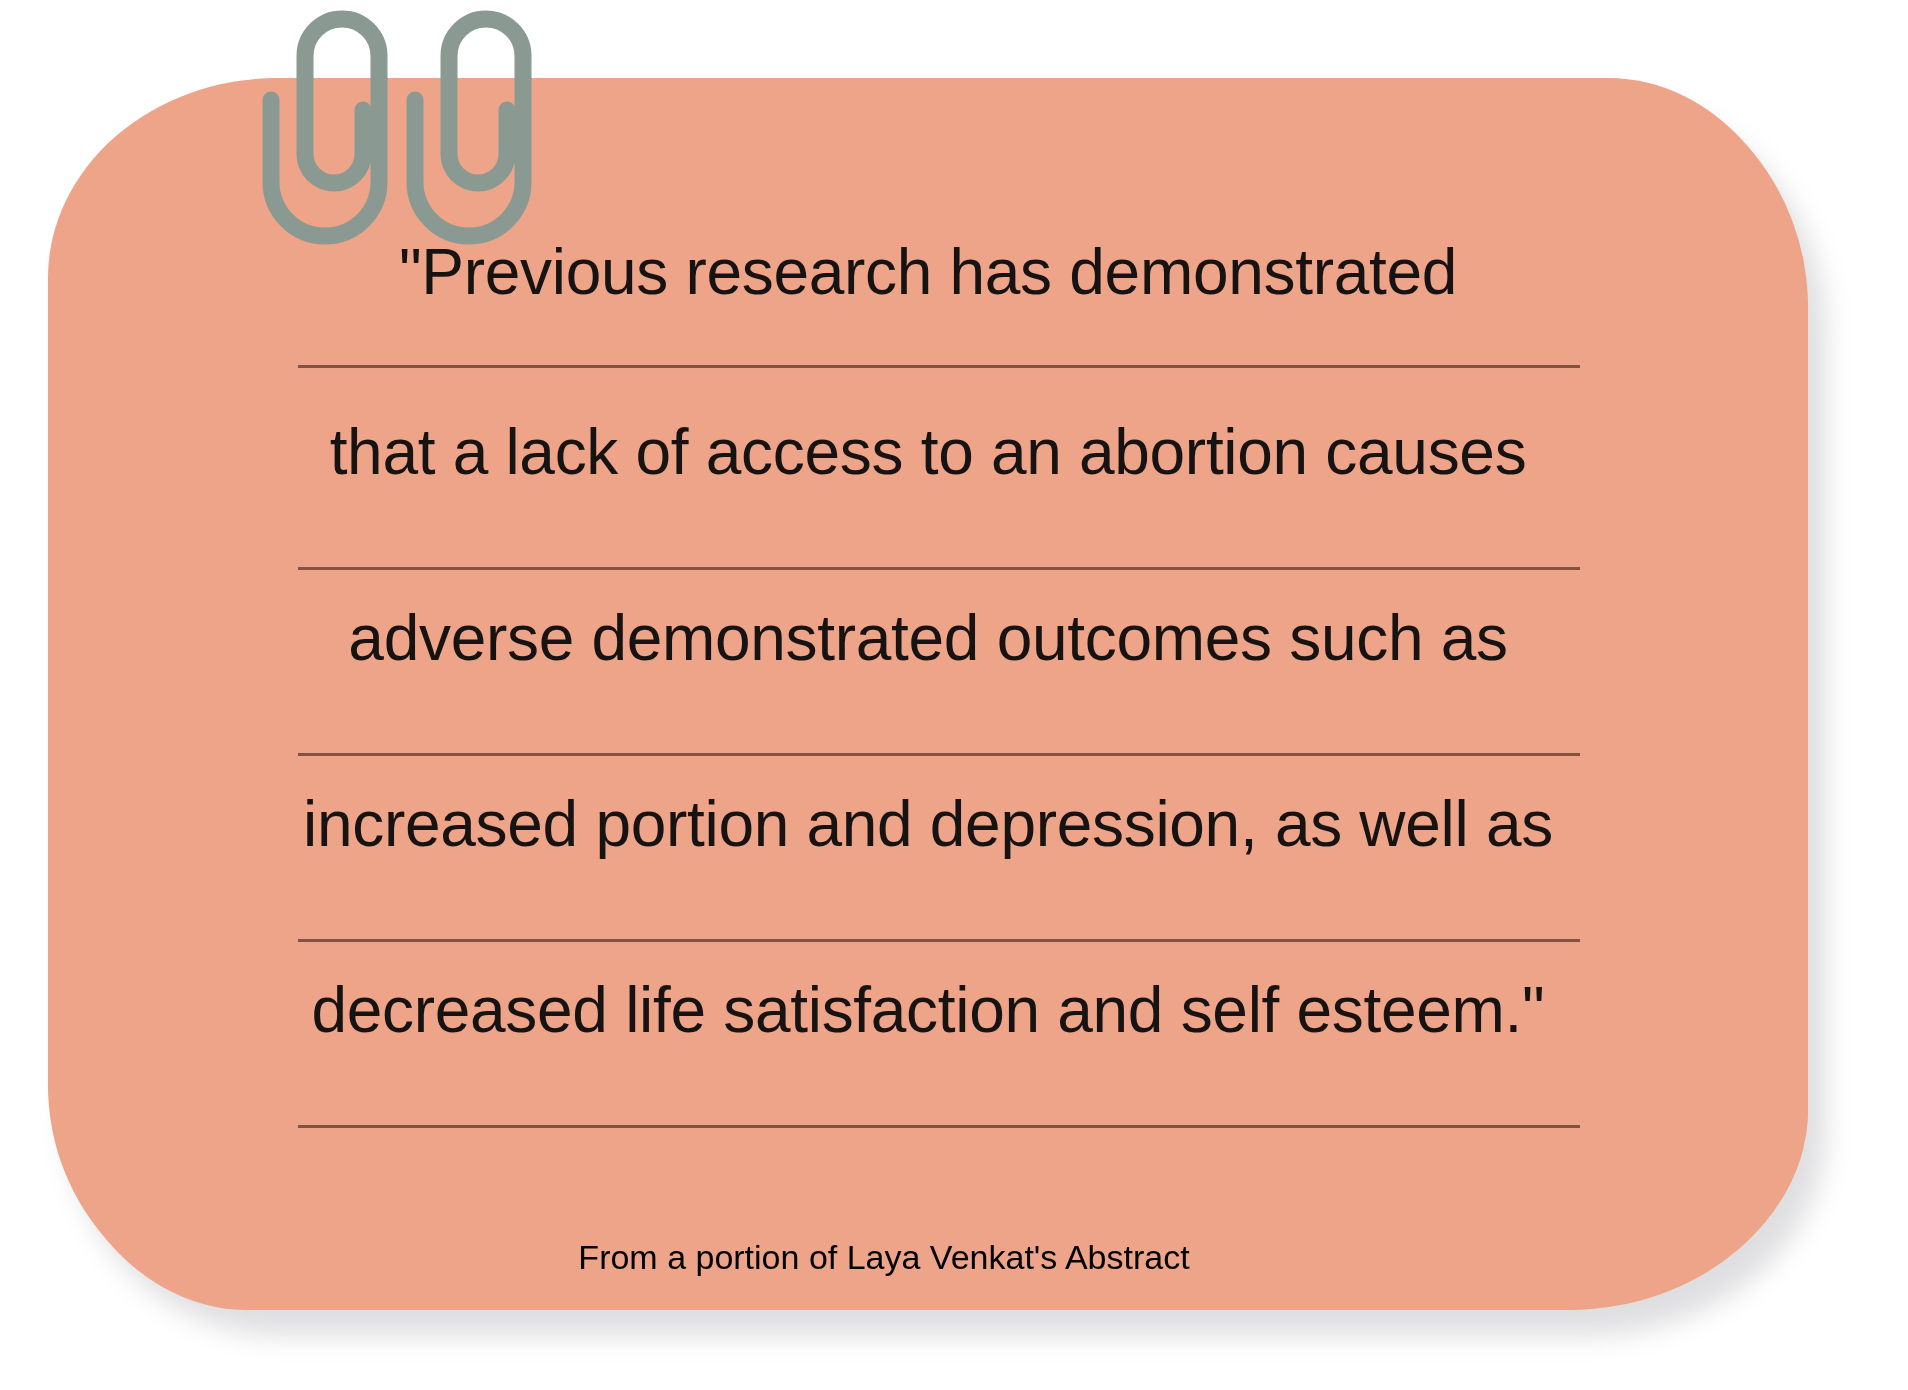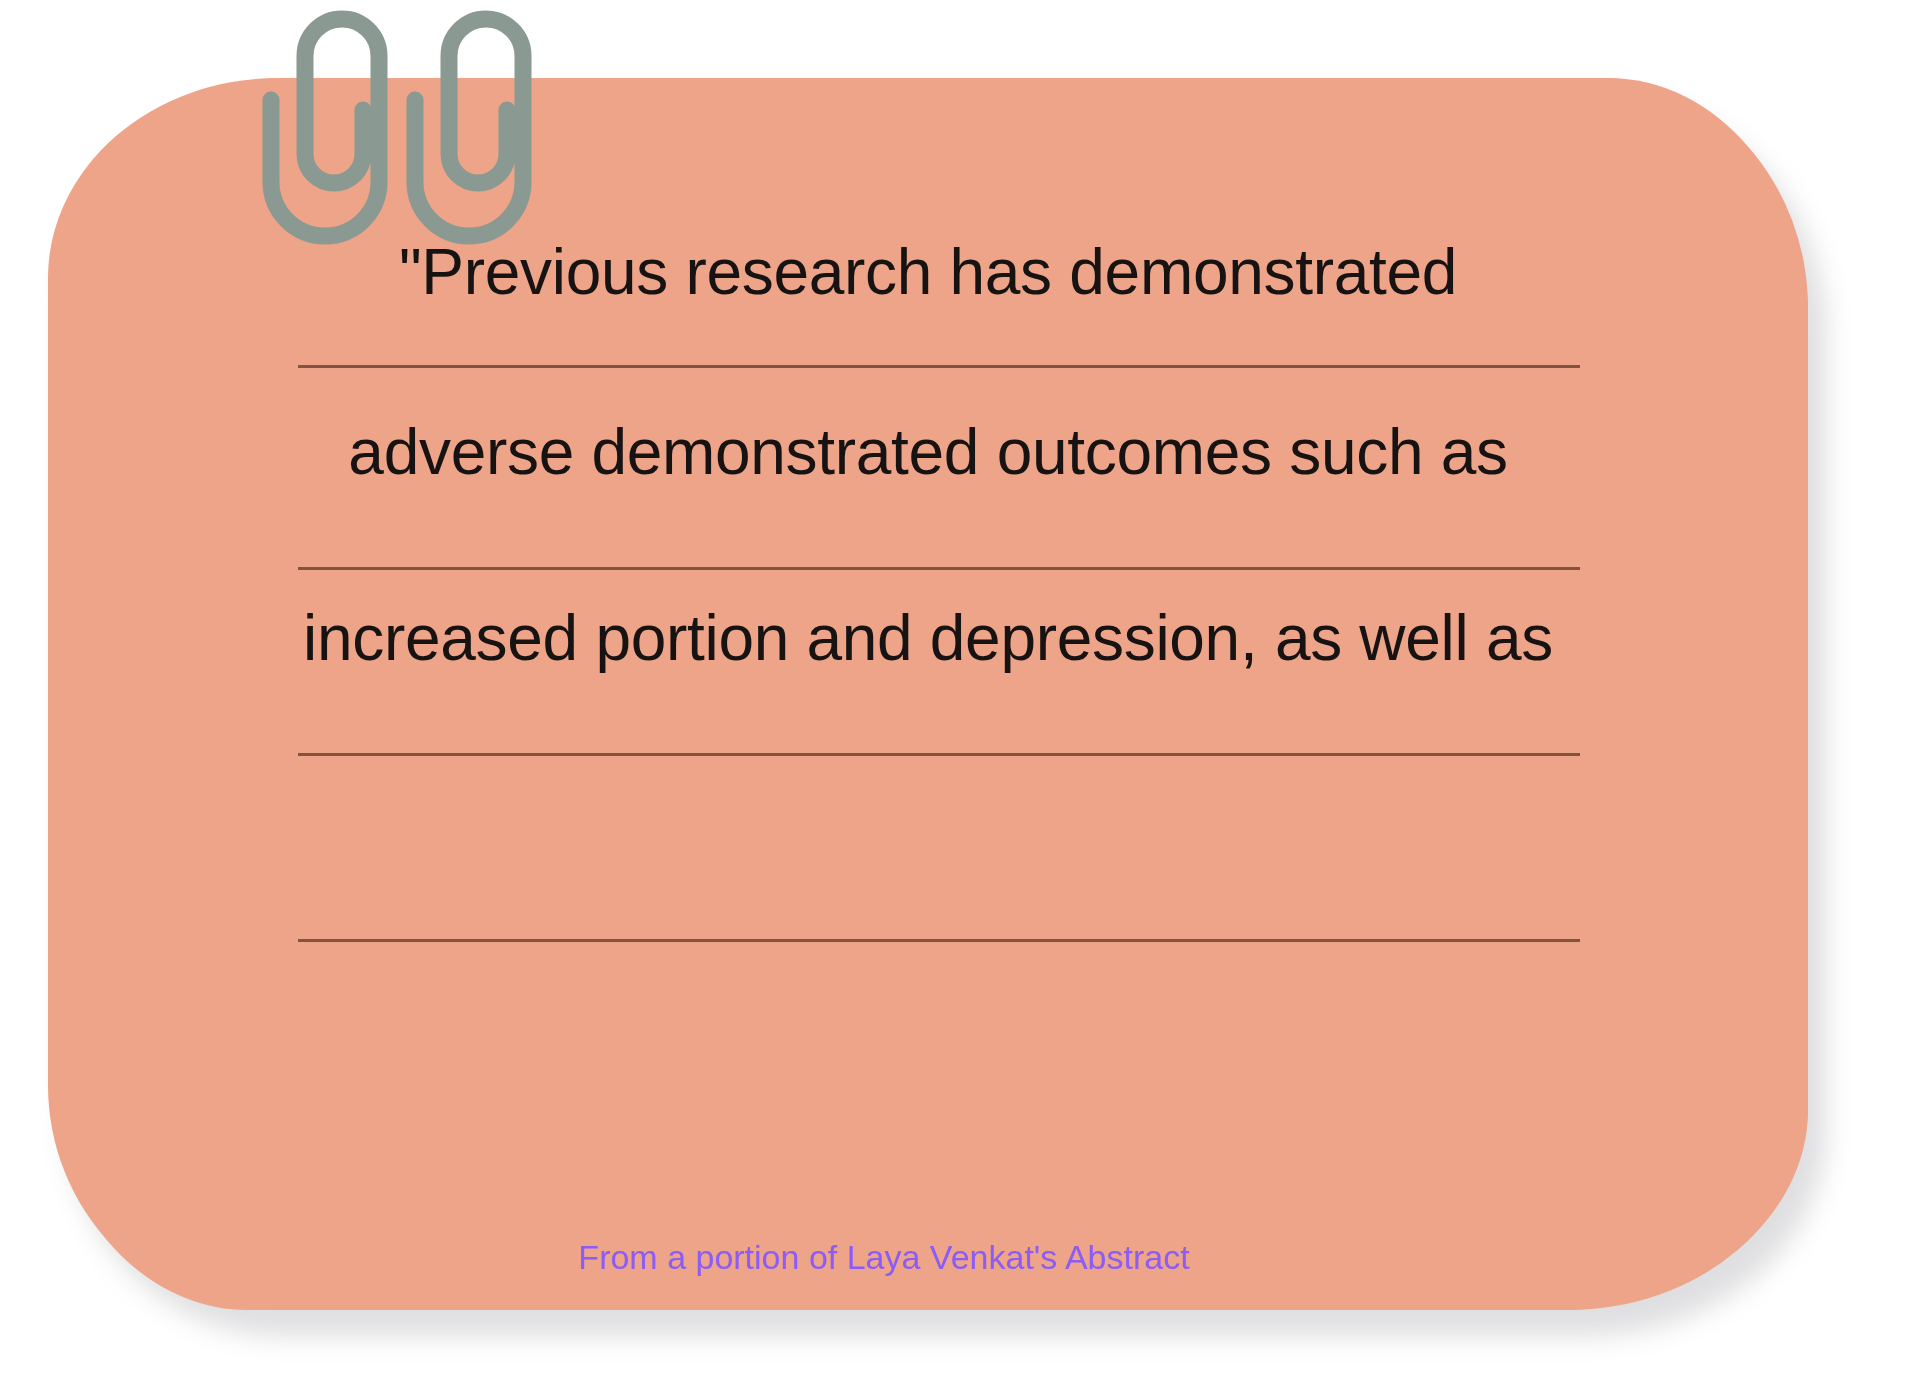--- a/index.html
+++ b/index.html
@@ -98,21 +98,21 @@
   .q-line.first .q-rule { bottom: 40px; }
 
   
   .attribution {
     position: absolute;
     left: 0;
     right: 0;
     top: 1238px;
     text-align: center;
     font-size: 34px;
-    color: #8b5cf6;
+    color: #000000;
     letter-spacing: 0px;
     z-index: 6;
     padding-right: 140px;
     box-sizing: border-box;
     white-space: nowrap;
   }
 </style>
 </head>
 <body>
 
@@ -134,32 +134,37 @@
     </svg>
   </div>
 
   <div class="quote-block">
 
     <div class="q-line first">
       <div class="q-text">"Previous research has demonstrated</div>
       <div class="q-rule"></div>
     </div>
 
+    <div class="q-line">
+      <div class="q-text">that a lack of access to an abortion causes</div>
+      <div class="q-rule"></div>
+    </div>
 
     <div class="q-line">
       <div class="q-text">adverse demonstrated outcomes such as</div>
       <div class="q-rule"></div>
     </div>
 
     <div class="q-line">
       <div class="q-text">increased portion and depression, as well as</div>
       <div class="q-rule"></div>
     </div>
 
     <div class="q-line">
+      <div class="q-text">decreased life satisfaction and self esteem."</div>
       <div class="q-rule"></div>
     </div>
 
   </div>
 
   <div class="attribution">From a portion of Laya Venkat's Abstract</div>
 
 </div>
 
 </body></html>

